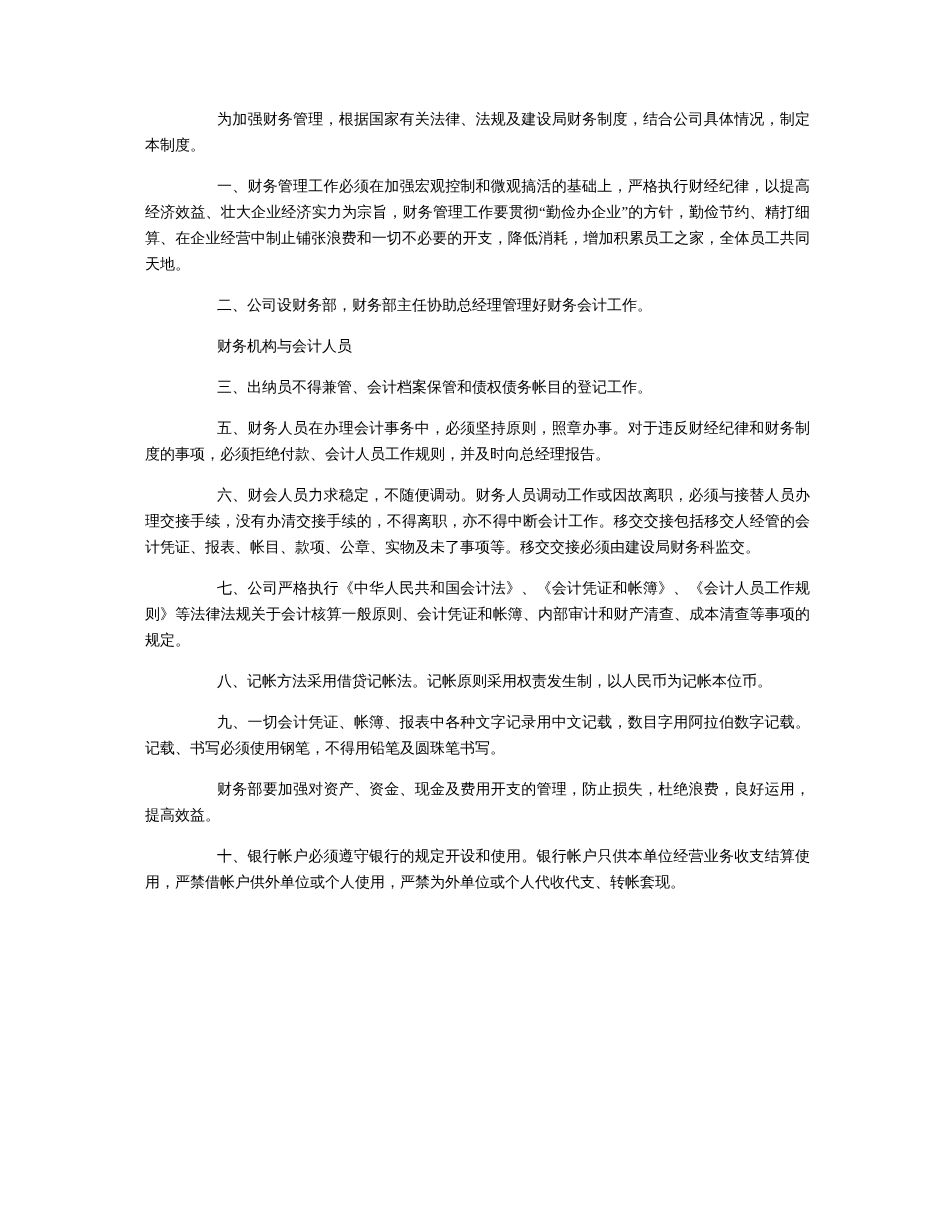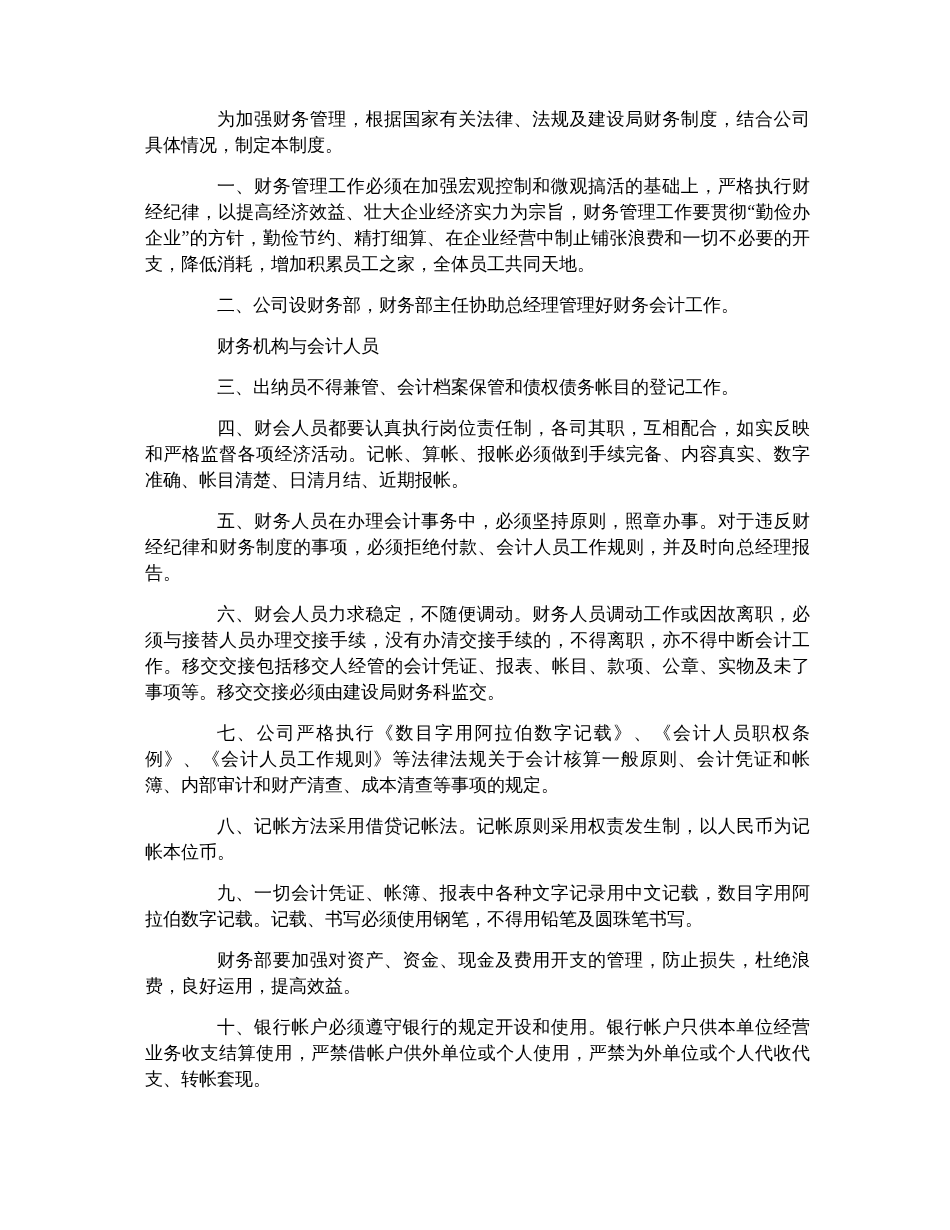--- a/index.html
+++ b/index.html
@@ -14,41 +14,40 @@
   }
   .page {
     box-sizing: border-box;
     width: 950px;
     height: 1230px;
     padding: 106px 140px 0 145px;
     background: #ffffff;
   }
   .doc p {
     font-family: "Liberation Serif", "DejaVu Serif", serif;
-    font-size: 18px;
+    font-size: 15px;
     line-height: 26px;
     color: #000000;
     margin: 0 0 15px 0;
     text-indent: 72px;
     text-align: justify;
     word-break: break-all;
   }
 </style>
 </head>
 <body>
 
 <div class="page">
   <div class="doc">
     <p>为加强财务管理，根据国家有关法律、法规及建设局财务制度，结合公司具体情况，制定本制度。</p>
     <p>一、财务管理工作必须在加强宏观控制和微观搞活的基础上，严格执行财经纪律，以提高经济效益、壮大企业经济实力为宗旨，财务管理工作要贯彻“勤俭办企业”的方针，勤俭节约、精打细算、在企业经营中制止铺张浪费和一切不必要的开支，降低消耗，增加积累员工之家，全体员工共同天地。</p>
     <p>二、公司设财务部，财务部主任协助总经理管理好财务会计工作。</p>
     <p>财务机构与会计人员</p>
     <p>三、出纳员不得兼管、会计档案保管和债权债务帐目的登记工作。</p>
-    <p>四、财会人员都要认真执行岗位责任制，各司其职，互相配合，如实反映和严格监督各项经济活动。记帐、算帐、报帐必须做到手续完备、内容真实、数字准确、帐目清楚、日清月结、近期报帐。</p>
     <p>五、财务人员在办理会计事务中，必须坚持原则，照章办事。对于违反财经纪律和财务制度的事项，必须拒绝付款、会计人员工作规则，并及时向总经理报告。</p>
     <p>六、财会人员力求稳定，不随便调动。财务人员调动工作或因故离职，必须与接替人员办理交接手续，没有办清交接手续的，不得离职，亦不得中断会计工作。移交交接包括移交人经管的会计凭证、报表、帐目、款项、公章、实物及未了事项等。移交交接必须由建设局财务科监交。</p>
-    <p>七、公司严格执行《数目字用阿拉伯数字记载》、《会计人员职权条例》、《会计人员工作规则》等法律法规关于会计核算一般原则、会计凭证和帐簿、内部审计和财产清查、成本清查等事项的规定。</p>
+    <p>七、公司严格执行《中华人民共和国会计法》、《会计凭证和帐簿》、《会计人员工作规则》等法律法规关于会计核算一般原则、会计凭证和帐簿、内部审计和财产清查、成本清查等事项的规定。</p>
     <p>八、记帐方法采用借贷记帐法。记帐原则采用权责发生制，以人民币为记帐本位币。</p>
     <p>九、一切会计凭证、帐簿、报表中各种文字记录用中文记载，数目字用阿拉伯数字记载。记载、书写必须使用钢笔，不得用铅笔及圆珠笔书写。</p>
     <p>财务部要加强对资产、资金、现金及费用开支的管理，防止损失，杜绝浪费，良好运用，提高效益。</p>
     <p>十、银行帐户必须遵守银行的规定开设和使用。银行帐户只供本单位经营业务收支结算使用，严禁借帐户供外单位或个人使用，严禁为外单位或个人代收代支、转帐套现。</p>
   </div>
 </div>
 
 </body></html>

